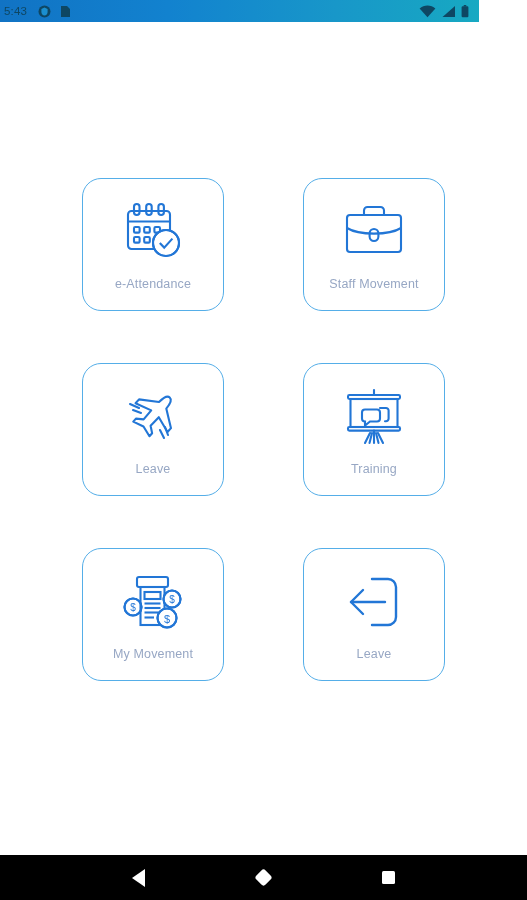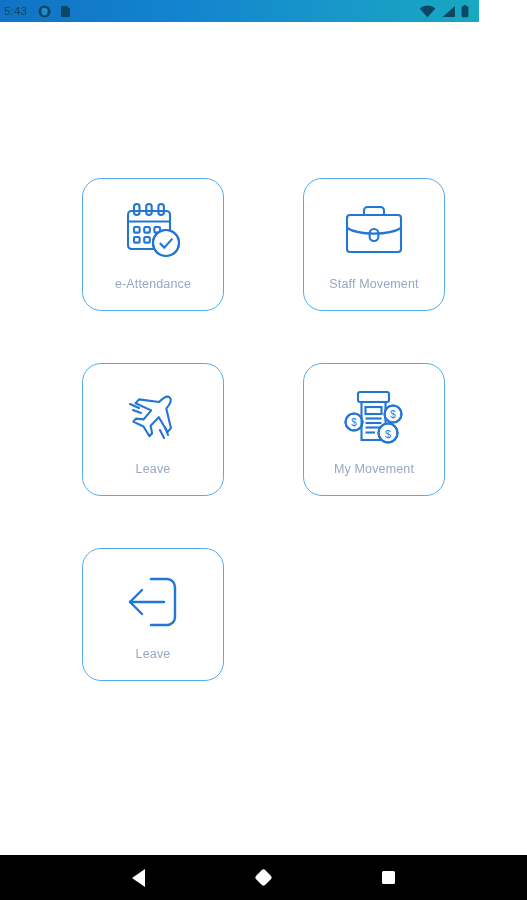--- a/index.html
+++ b/index.html
@@ -157,20 +157,39 @@
           </g>
           <line x1="10" y1="18" x2="19" y2="22"></line>
           <line x1="13" y1="24" x2="21" y2="27"></line>
           <line x1="40" y1="44" x2="44" y2="52"></line>
           <line x1="45" y1="41" x2="48" y2="49"></line>
         </svg>
       </div>
       <div class="card-label">Leave</div>
     </div>
 
+    <div class="card">
+      <div class="card-icon">
+        <svg width="66" height="62" viewBox="0 0 66 62" fill="none" stroke="#2276d6" stroke-width="2.1" stroke-linecap="round">
+          <line x1="33" y1="4" x2="33" y2="9"></line>
+          <rect x="7" y="9" width="52" height="4" rx="1.4"></rect>
+          <rect x="9.5" y="13" width="47" height="28"></rect>
+          <rect x="7" y="41" width="52" height="3.6" rx="1.3"></rect>
+          <path d="M21 26.5 a3 3 0 0 1 3 -3 h12 a3 3 0 0 1 3 3 v6 a3 3 0 0 1 -3 3 h-7 l-5 4 v-4 a3 3 0 0 1 -3 -3 Z"></path>
+          <path d="M39 22 h6 a2.6 2.6 0 0 1 2.6 2.6 v8 a2.6 2.6 0 0 1 -2.6 2.6 h-1"></path>
+          <line x1="33" y1="44.6" x2="33" y2="50"></line>
+          <line x1="24" y1="57" x2="29" y2="47"></line>
+          <line x1="28.5" y1="57" x2="31" y2="47"></line>
+          <line x1="33" y1="57" x2="33" y2="47"></line>
+          <line x1="37.5" y1="57" x2="35" y2="47"></line>
+          <line x1="42" y1="57" x2="37" y2="47"></line>
+        </svg>
+      </div>
+      <div class="card-label">Training</div>
+    </div>
 
     <div class="card">
       <div class="card-icon">
         <svg width="66" height="62" viewBox="0 0 66 62" fill="none" stroke="#2276d6" stroke-width="2.1">
           <circle cx="13" cy="36" r="8.5" fill="#ffffff"></circle>
           <circle cx="13" cy="36" r="8.5"></circle>
           <text x="13" y="40" font-size="10" font-family="Liberation Sans, sans-serif" fill="#2276d6" stroke="none" text-anchor="middle">$</text>
           <rect x="17" y="6" width="31" height="10" rx="2"></rect>
           <rect x="20.5" y="16" width="24" height="38"></rect>
           <rect x="24.5" y="21" width="16" height="7"></rect>

